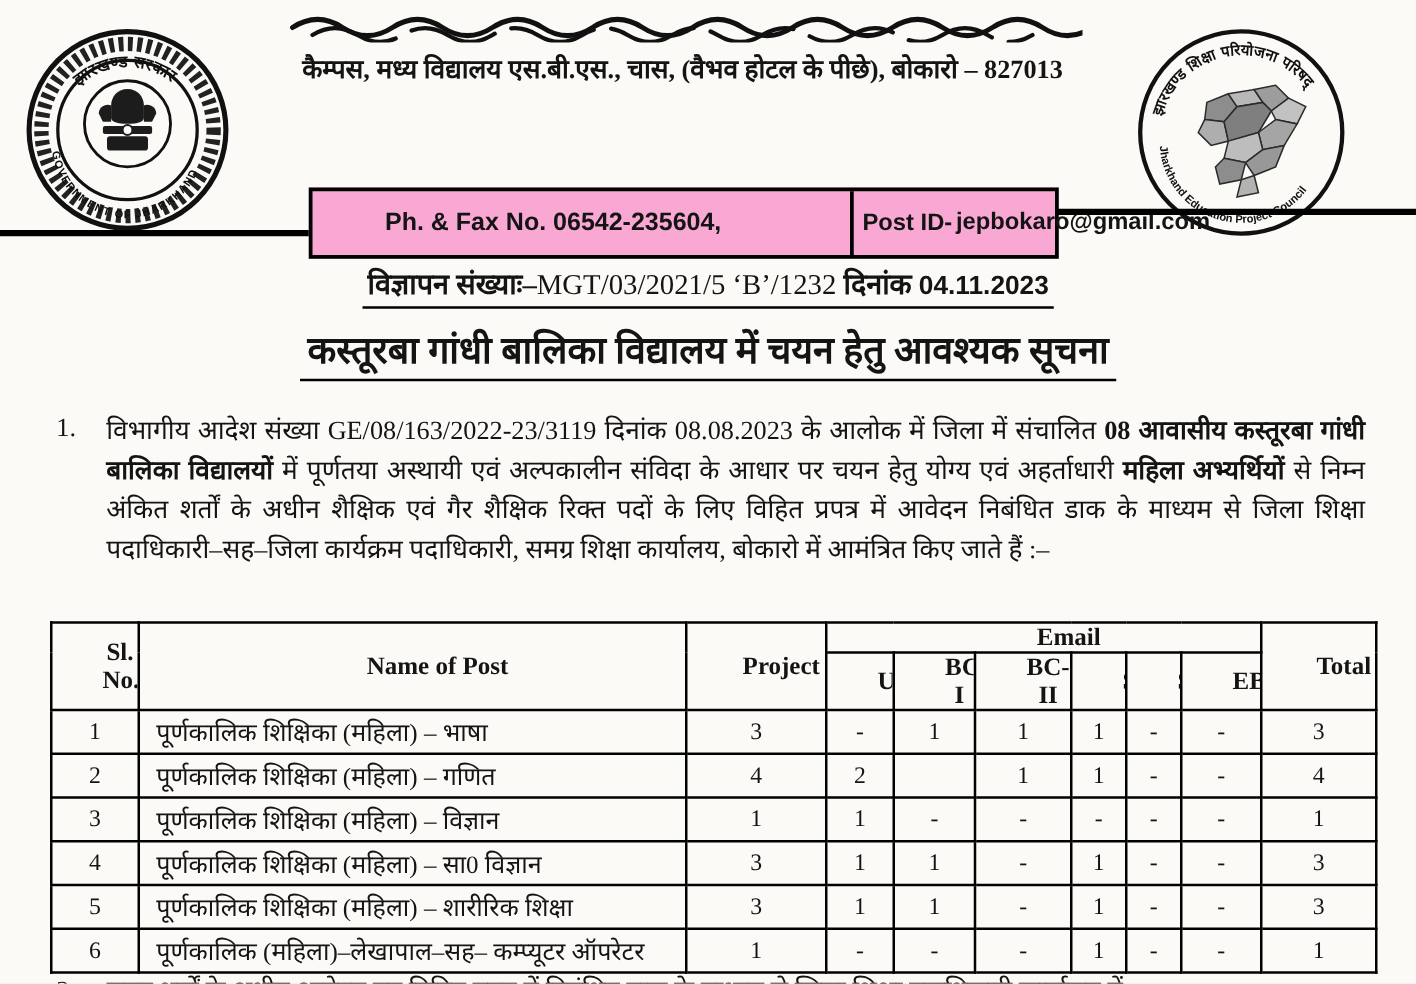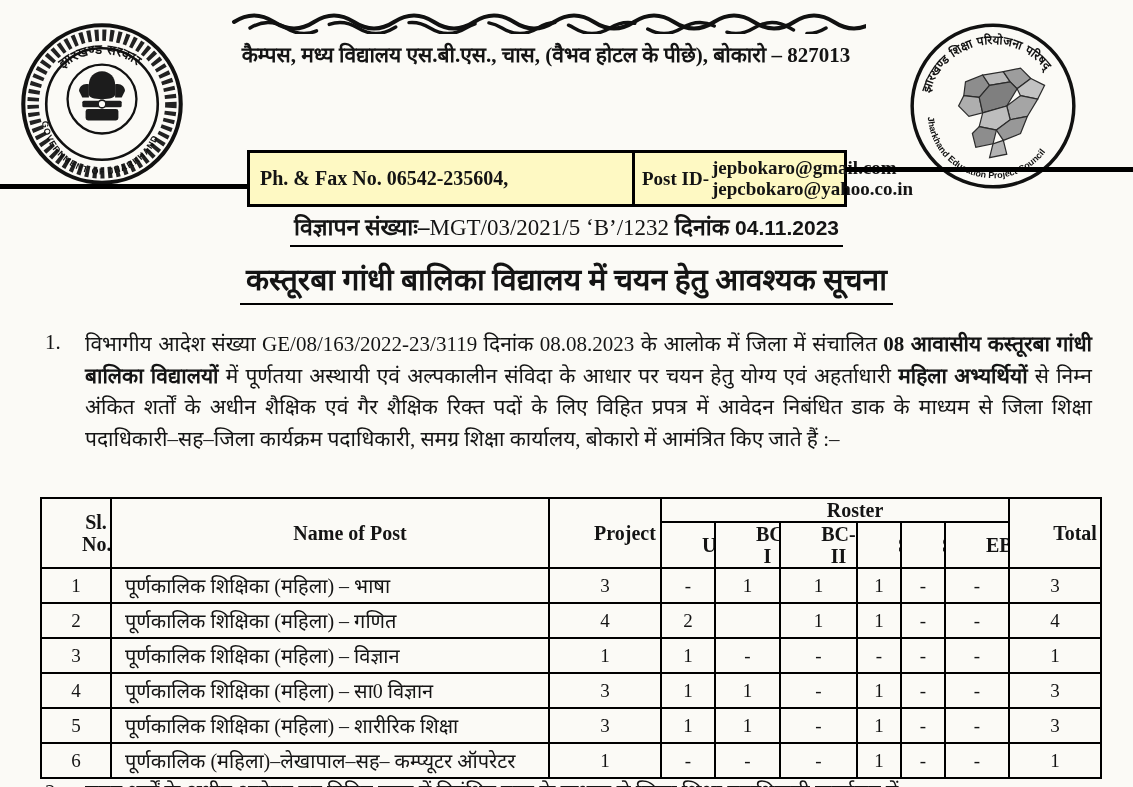--- a/index.html
+++ b/index.html
@@ -14,22 +14,23 @@
   .seal-right{left:901px; top:20px; width:184px; height:172px;}
   .title-block{position:absolute; left:210px; top:12px; width:672px; text-align:center;}
   .doc-title{
     font-size:47px; font-weight:bold; line-height:1.1; letter-spacing:1px;
     font-family:"DejaVu Serif","Liberation Serif",serif; white-space:nowrap;
   }
   .squiggle{display:block; margin:-2px auto 0 auto;}
   .doc-subtitle{font-size:21px; font-weight:bold; margin-top:6px; white-space:nowrap;}
   .contact-box{
     position:absolute; left:247px; top:150px; width:600px; height:57px;
-    border:3px solid #000; display:flex; background:#fef9c3; box-sizing:border-box;
-    font-family:Liberation Serif, serif;
+    border:3px solid #000; display:flex; background:#f9a8d4; box-sizing:border-box;
+    font-family:Liberation Sans, sans-serif;
+    padding-left:48px;
   }
   .contact-left{
     flex:0 0 385px; border-right:3px solid #000; display:flex; align-items:center;
     padding-left:10px; font-size:20px; font-weight:600; box-sizing:border-box; white-space:nowrap;
   }
   .contact-right{flex:1; display:flex; align-items:center; padding-left:7px;}
   .email-label{font-size:19px; font-weight:600; margin-right:3px; white-space:nowrap;}
   .email-stack{display:flex; flex-direction:column; line-height:1.08; font-size:19px; font-weight:700;}
   .rule{position:absolute; background:#000;}
   .rule-left{left:0; top:184px; width:247px; height:5px;}
@@ -144,21 +145,20 @@
     </svg>
     <div class="doc-subtitle">कैम्पस, मध्य विद्यालय एस.बी.एस., चास, (वैभव होटल के पीछे), बोकारो – 827013</div>
   </div>
 
   <div class="contact-box">
     <div class="contact-left">Ph. &amp; Fax No. 06542-235604,</div>
     <div class="contact-right">
       <span class="email-label">Post ID-</span>
       <span class="email-stack">
         <span>jepbokaro@gmail.com</span>
-        <span>jepcbokaro@yahoo.co.in</span>
       </span>
     </div>
   </div>
 
   <div class="rule rule-left"></div>
   <div class="rule rule-right"></div>
 
   <div class="ad-line">
     <span class="ad-inner">
       <span class="ad-label">विज्ञापन संख्याः–</span><span class="ad-number">MGT/03/2021/5 ‘B’/1232</span><span class="ad-date-label"> दिनांक </span><span class="ad-date">04.11.2023</span>
@@ -191,21 +191,21 @@
         <col style="width:92px">
       </colgroup>
       <thead>
         <tr>
           <th rowspan="2" class="h-tall">
             <div>Sl.</div>
             <div>No.</div>
           </th>
           <th rowspan="2" class="h-tall">Name of Post</th>
           <th rowspan="2" class="h-tall">Project</th>
-          <th colspan="6">Roster</th>
+          <th colspan="6">Email</th>
           <th rowspan="2" class="h-tall">Total</th>
         </tr>
         <tr>
           <th class="h-sub">UR</th>
           <th class="h-sub">BC-I</th>
           <th class="h-sub">BC-II</th>
           <th class="h-sub">SC</th>
           <th class="h-sub">ST</th>
           <th class="h-sub">EBC</th>
         </tr>

